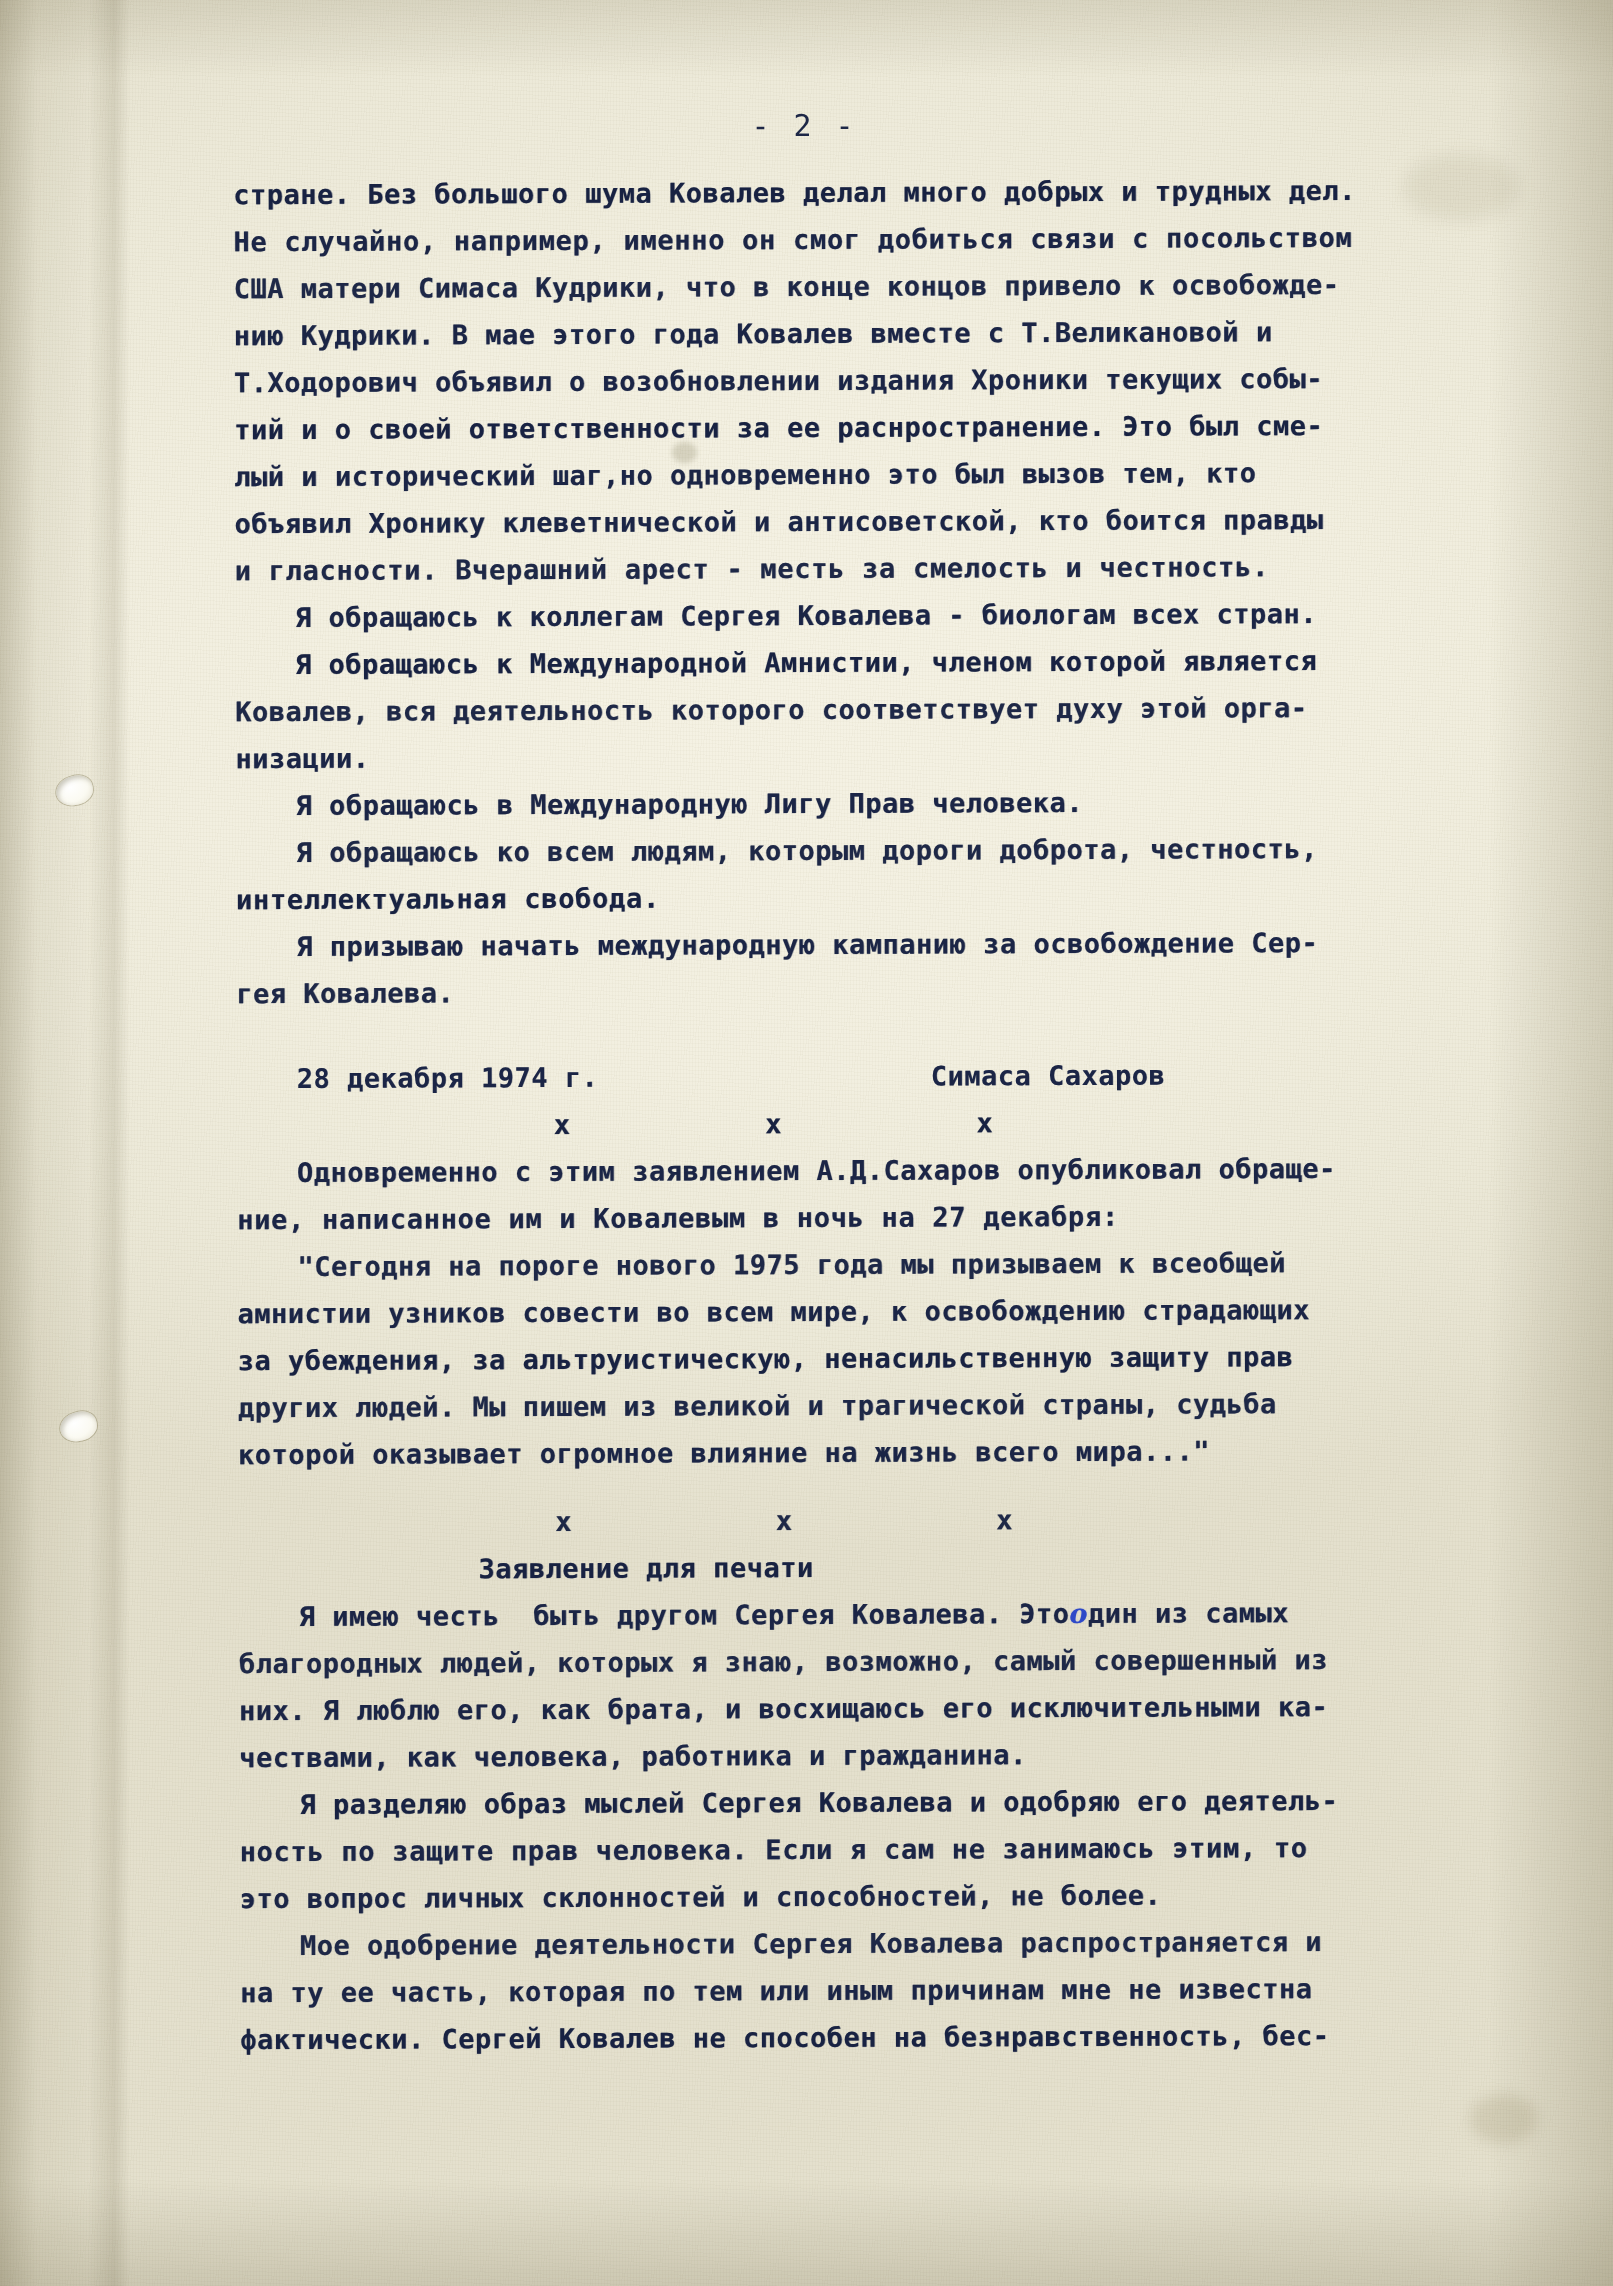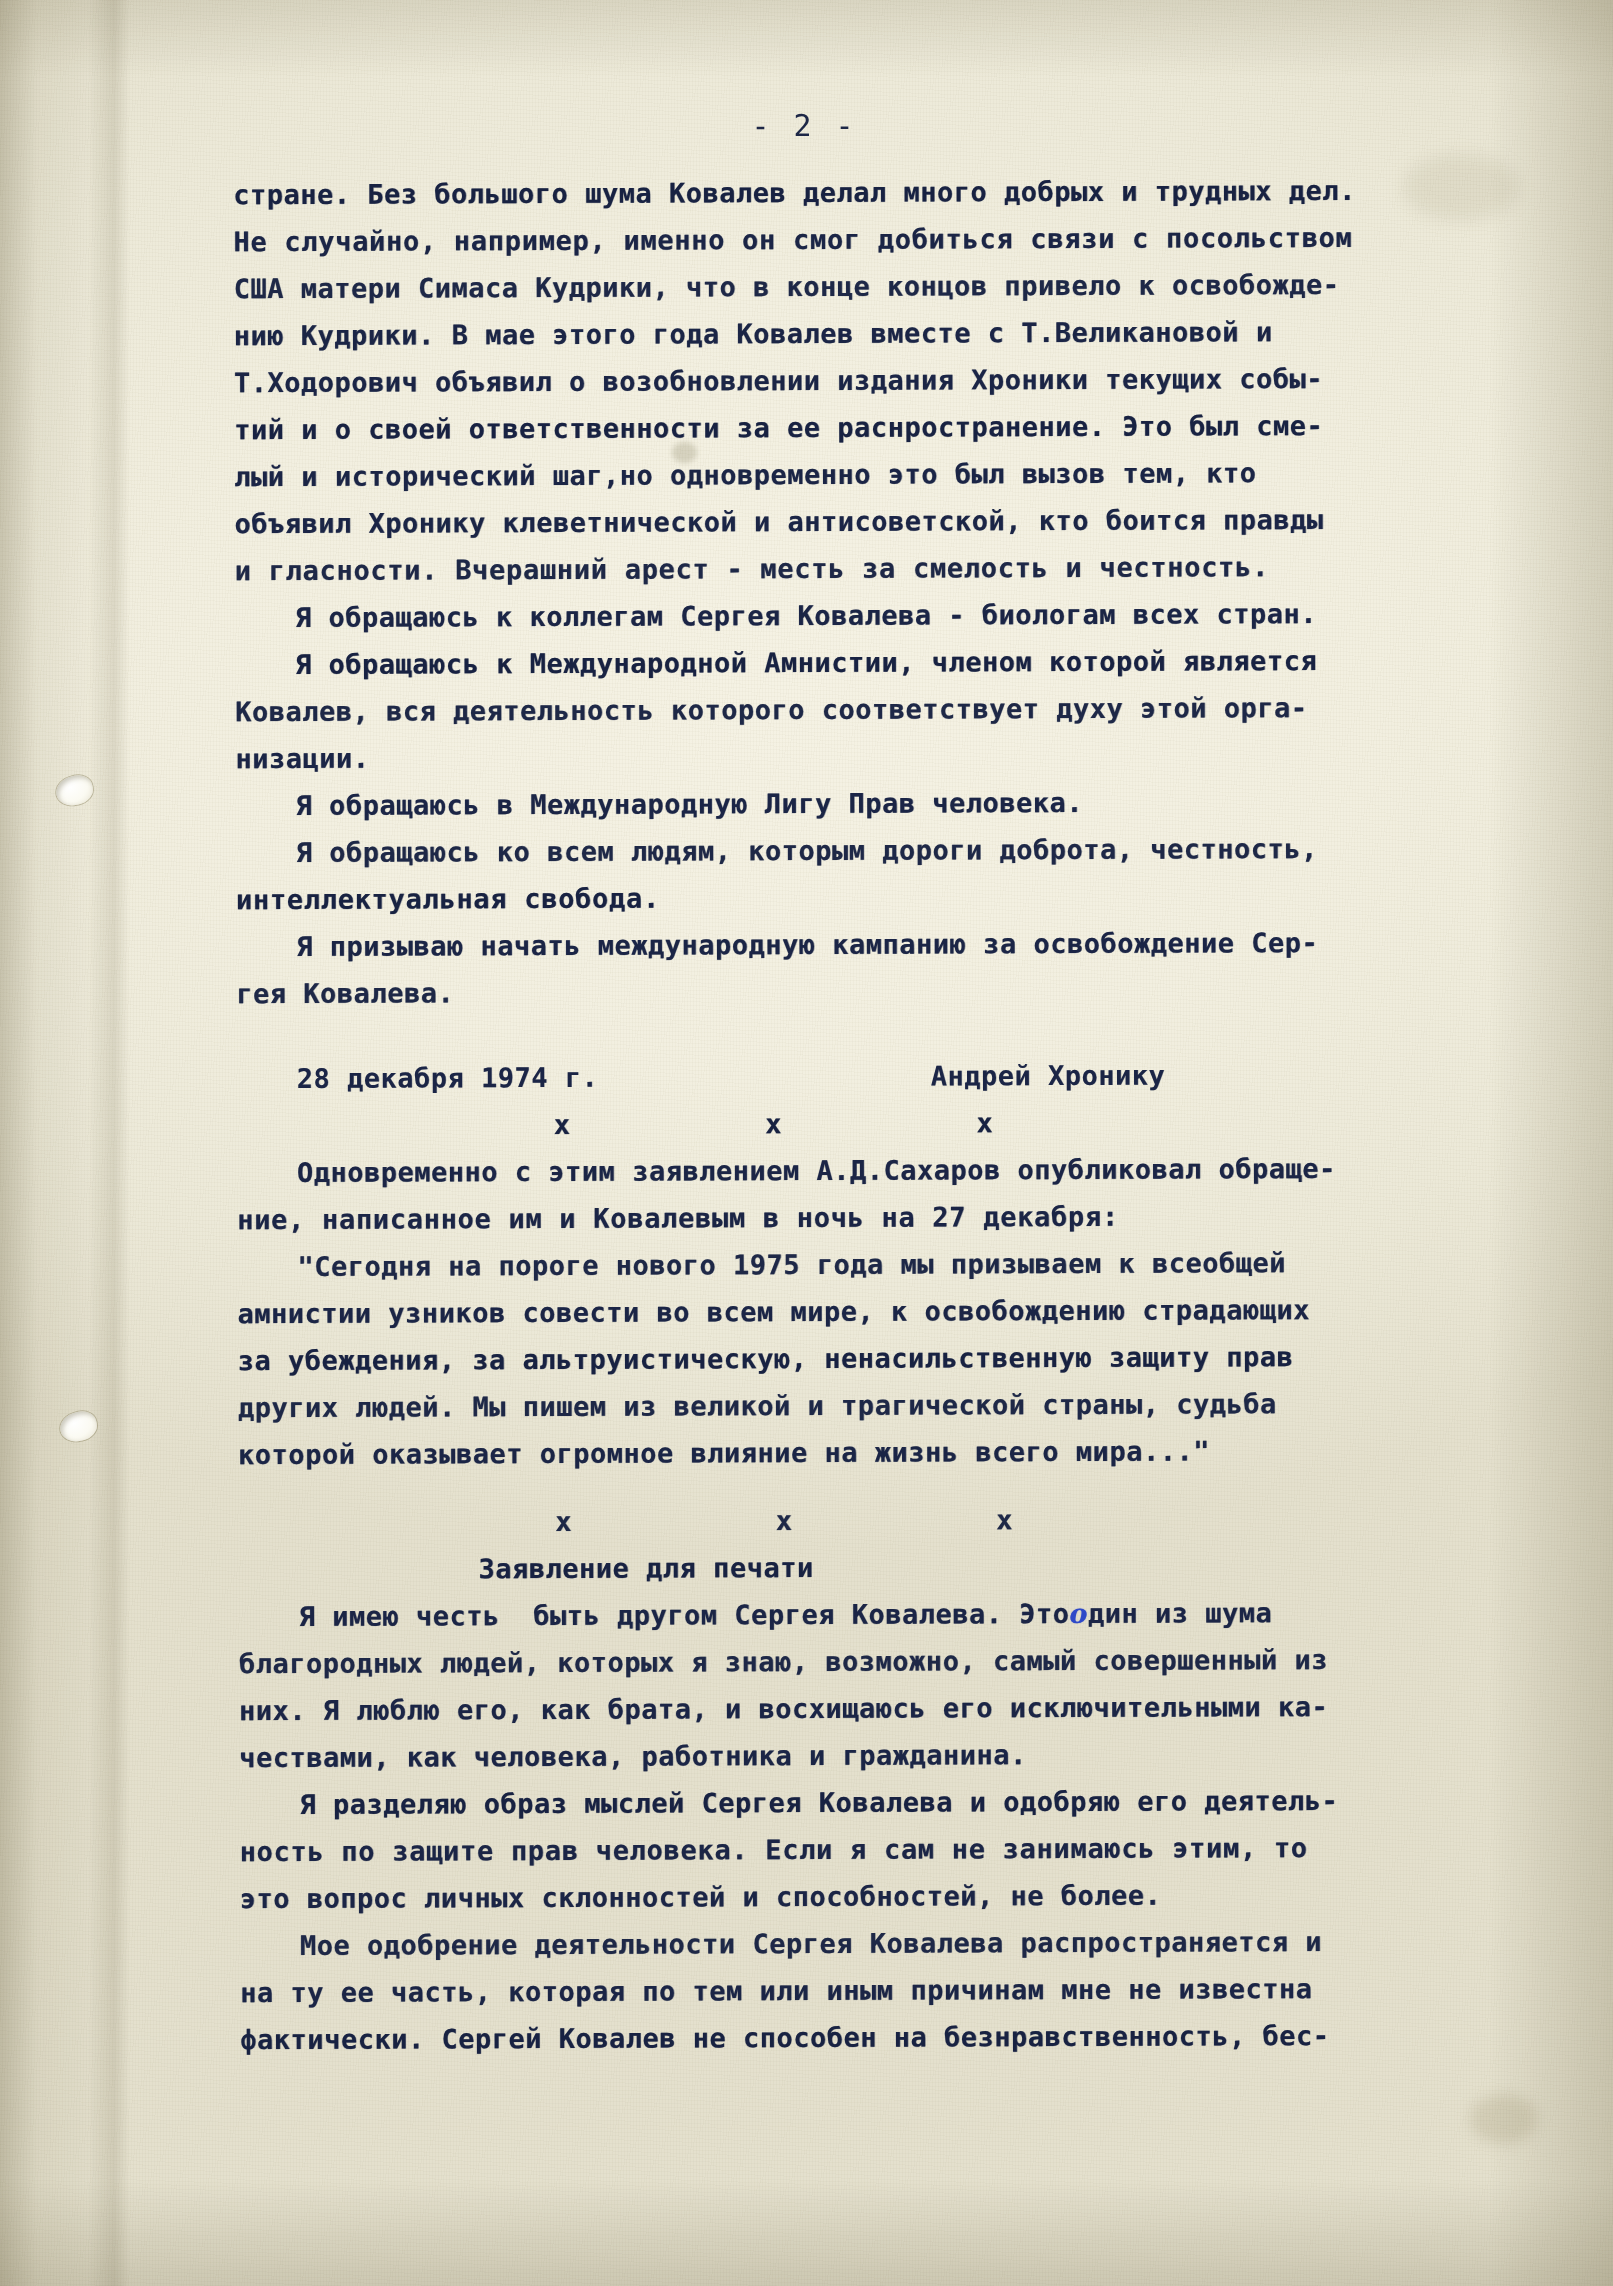--- a/index.html
+++ b/index.html
@@ -188,41 +188,41 @@
       <div class="ln ind">Я обращаюсь ко всем людям, которым дороги доброта, честность,</div>
       <div class="ln">интеллектуальная свобода.</div>
 
       <div class="ln ind">Я призываю начать международную кампанию за освобождение Сер-</div>
       <div class="ln">гея Ковалева.</div>
 
       <div class="gap-m"></div>
 
       <div class="datesig">
         <span class="d">28 декабря 1974 г.</span>
-        <span>Андрей Хронику</span>
+        <span>Симаса Сахаров</span>
       </div>
 
       <div class="ln sep">x            x            x</div>
 
       <div class="ln ind">Одновременно с этим заявлением А.Д.Сахаров опубликовал обраще-</div>
       <div class="ln">ние, написанное им и Ковалевым в ночь на 27 декабря:</div>
 
       <div class="ln ind">"Сегодня на пороге нового 1975 года мы призываем к всеобщей</div>
       <div class="ln">амнистии узников совести во всем мире, к освобождению страдающих</div>
       <div class="ln">за убеждения, за альтруистическую, ненасильственную защиту прав</div>
       <div class="ln">других людей. Мы пишем из великой и трагической страны, судьба</div>
       <div class="ln">которой оказывает огромное влияние на жизнь всего мира..."</div>
 
       <div class="gap-s"></div>
 
       <div class="ln sep">x            x            x</div>
 
       <div class="ln center-head">Заявление для печати</div>
 
-      <div class="ln ind"><span>Я имею честь  быть другом Сергея Ковалева. Это</span><span class="handcorr">о</span><span>дин из шума</span></div>
+      <div class="ln ind"><span>Я имею честь  быть другом Сергея Ковалева. Это</span><span class="handcorr">о</span><span>дин из самых</span></div>
       <div class="ln">благородных людей, которых я знаю, возможно, самый совершенный из</div>
       <div class="ln">них. Я люблю его, как брата, и восхищаюсь его исключительными ка-</div>
       <div class="ln">чествами, как человека, работника и гражданина.</div>
 
       <div class="ln ind">Я разделяю образ мыслей Сергея Ковалева и одобряю его деятель-</div>
       <div class="ln">ность по защите прав человека. Если я сам не занимаюсь этим, то</div>
       <div class="ln">это вопрос личных склонностей и способностей, не более.</div>
 
       <div class="ln ind">Мое одобрение деятельности Сергея Ковалева распространяется и</div>
       <div class="ln">на ту ее часть, которая по тем или иным причинам мне не известна</div>

